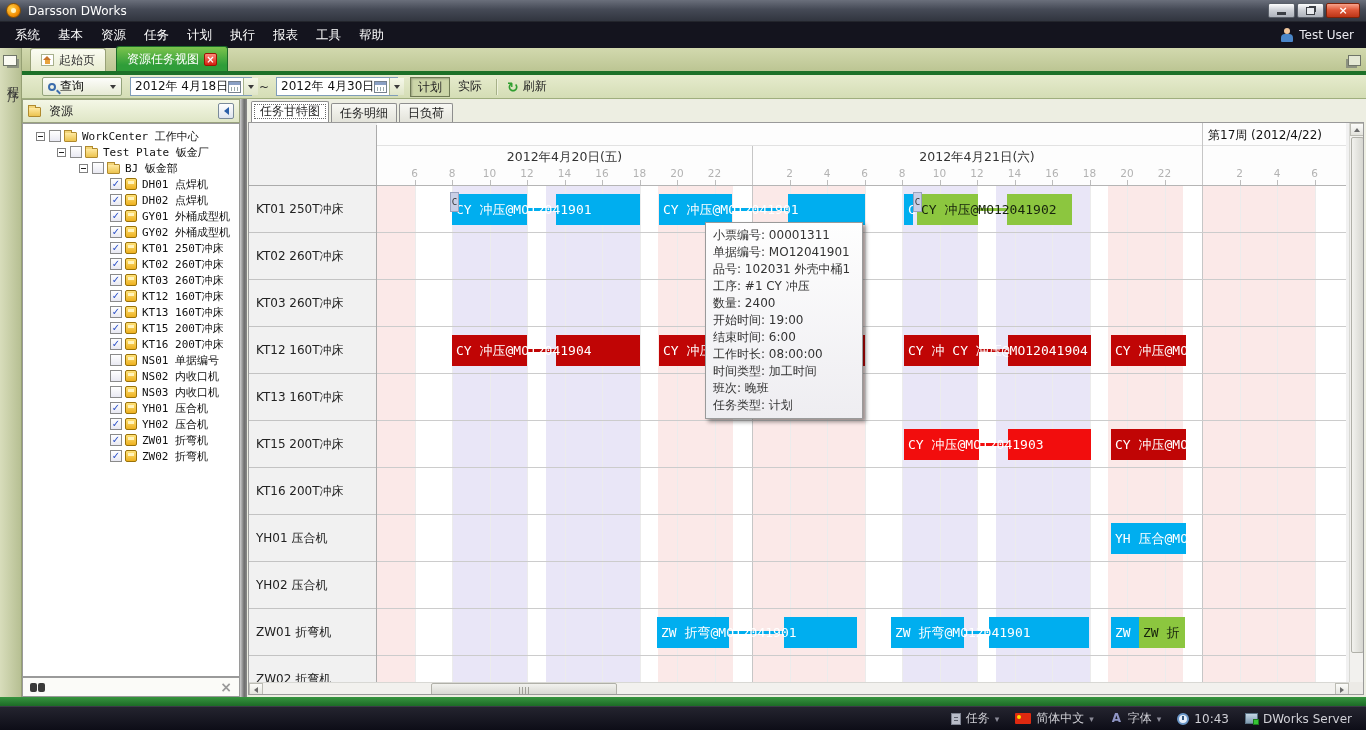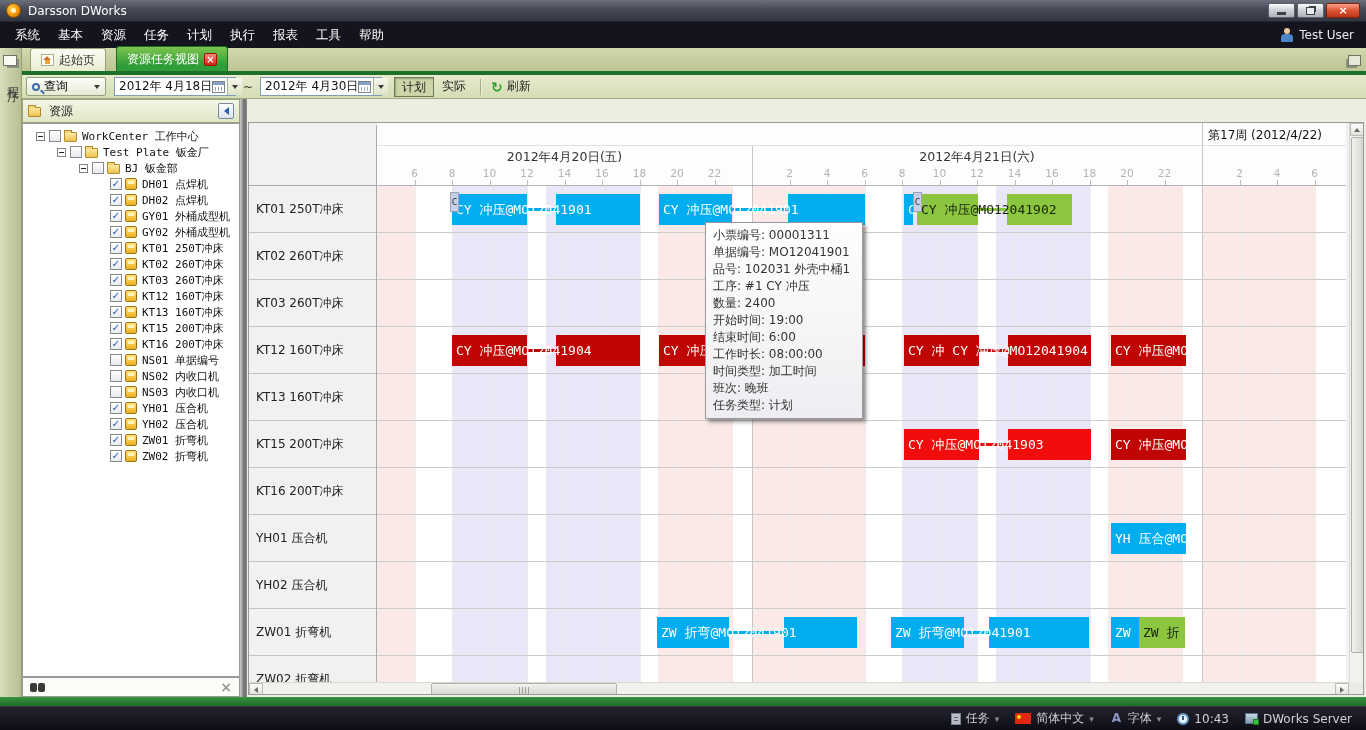--- a/index.html
+++ b/index.html
@@ -49,21 +49,21 @@
   #strip-right-ic{left:1348px;top:55px;width:13px;height:11px;border:1px solid #6f7568;background:#e4e8d4;box-shadow:-3px 3px 0 -1px #8c9280;}
 
   
   #sidestrip{left:0;top:48px;width:22px;height:649px;background:linear-gradient(90deg,#d8ddbb,#b6bf92);
     border-right:1px solid #96a074;}
   #strip-ic{left:3px;top:7px;width:14px;height:11px;border:1px solid #6f7568;background:#fafaf2;box-shadow:3px 3px 0 -1px #8c9280;}
   #strip-label{left:4px;top:30px;writing-mode:vertical-rl;font-size:12px;color:#333;letter-spacing:2px;}
 
   
   #toolbar{left:22px;top:75px;width:1344px;height:24px;background:linear-gradient(#e6ebcd,#d4ddb5);
-    border-bottom:1px solid #9fae7e;display:flex;align-items:center;padding-left:4px;}
+    border-bottom:1px solid #9fae7e;display:flex;align-items:center;padding-left:20px;}
   #query-btn{width:80px;height:19px;background:linear-gradient(#fdfdfb,#e6ead4);border:1px solid #93a37b;border-radius:2px;
     display:flex;align-items:center;gap:4px;padding:0 5px;margin-right:8px;}
   .mag{width:8px;height:8px;border:2px solid #3c6cac;border-radius:50%;position:relative;flex:none;}
   .mag::after{content:"";position:absolute;left:6px;top:6px;width:5px;height:2px;background:#3c6cac;transform:rotate(45deg);}
   .tri{width:0;height:0;border-left:3.5px solid transparent;border-right:3.5px solid transparent;border-top:4px solid #3a3a3a;}
   .datefield{width:122px;height:19px;background:#fff;border:1px solid #7f9db9;display:flex;align-items:center;}
   .datefield .dtext{flex:1;padding-left:4px;font-size:12px;color:#111;white-space:nowrap;}
   .cal-ic{width:13px;height:12px;border:1px solid #76828e;background:#fff;position:relative;margin-right:2px;flex:none;}
   .cal-ic::before{content:"";position:absolute;left:0;top:0;right:0;height:3px;background:#8aa0c4;}
   .cal-ic::after{content:"";position:absolute;left:2px;top:5px;width:7px;height:4px;
@@ -375,20 +375,25 @@
         <div class="tl">ZW02 折弯机</div>
       </div>
     </div>
   <div id="sidebar-footer" class="abs">
     <span class="binoc"></span>
     <span id="footer-x">×</span>
   </div>
   <div id="splitter" class="abs"></div>
 
   <div id="content-bg" class="abs"></div>
+  <div id="view-tabs" class="abs">
+      <div class="vtab act">任务甘特图</div>
+      <div class="vtab">任务明细</div>
+      <div class="vtab">日负荷</div>
+    </div>
 
   <div id="gantt-frame" class="abs">
     <div id="gantt-label-hdr" class="abs"></div>
     <div id="gantt-header" class="abs">
       <div class="hdr-hline"></div>
     <div class="daylabel" style="left: 0px; width: 375px;">2012年4月20日(五)</div>
         <div class="tick" style="left: 23.5px;">6</div>
         <div class="tickmark" style="left: 37.5px;"></div>
         <div class="tick" style="left: 61px;">8</div>
         <div class="tickmark" style="left: 75px;"></div>

